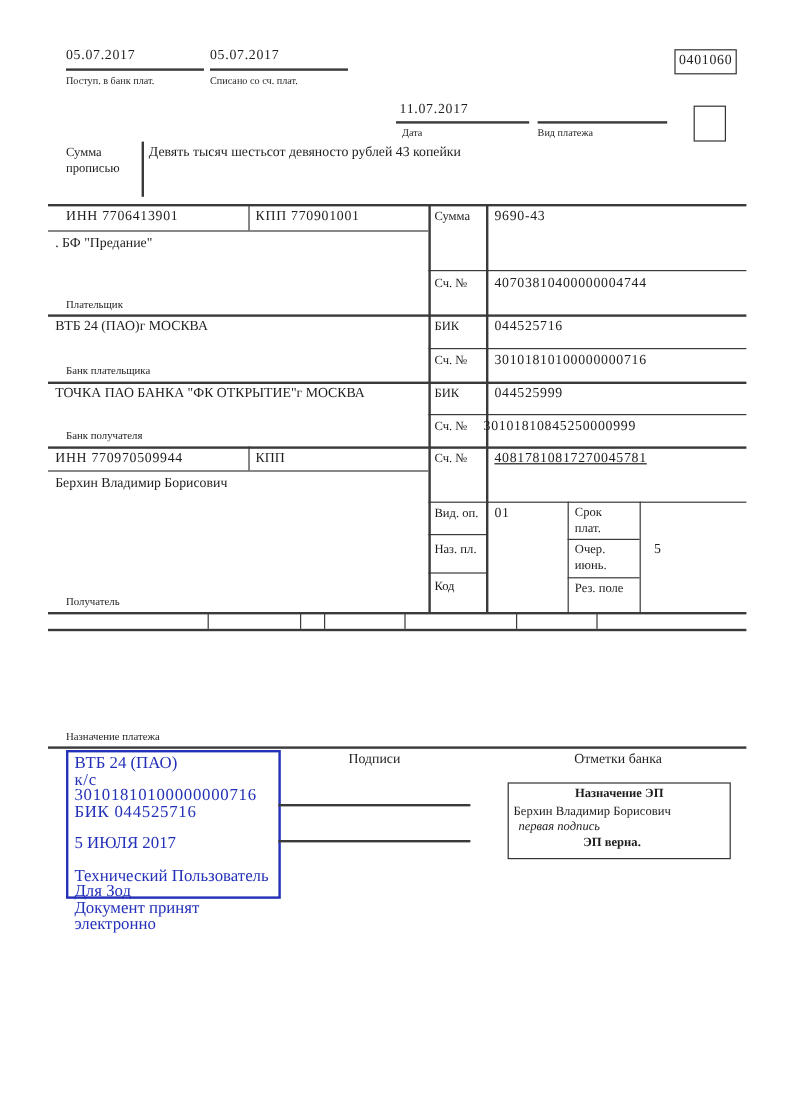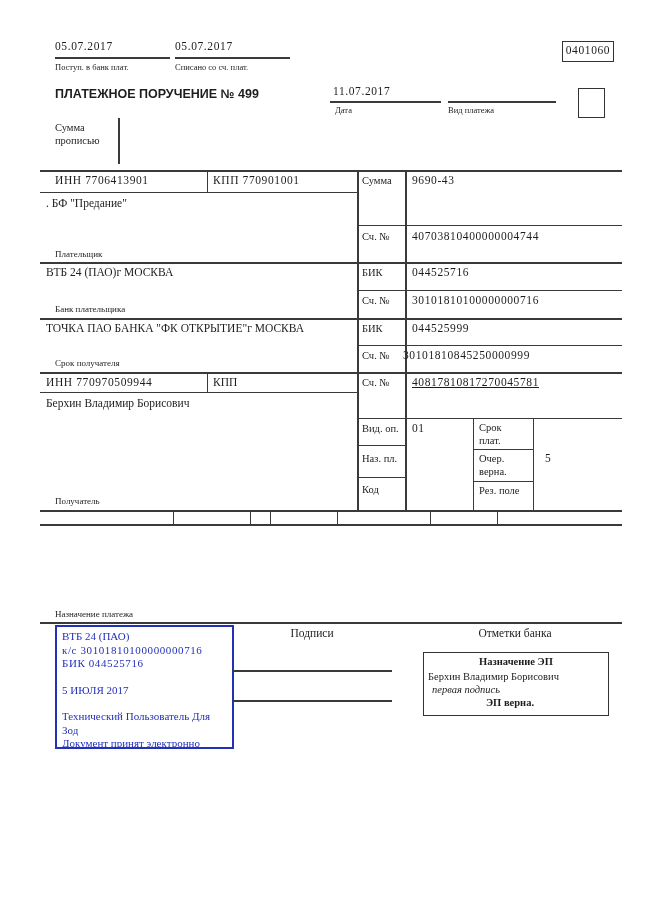--- a/index.html
+++ b/index.html
@@ -8,54 +8,54 @@
   .abs{position:absolute;}
   .ln{position:absolute;background:#3a3a3a;}
   .t11{font-size:11.5px;line-height:13px;}
   .t10{font-size:10.5px;line-height:13px;}
   .t9{font-size:9px;line-height:10px;}
   .t8{font-size:8.5px;line-height:10px;}
   .title{font-family:"Liberation Sans", sans-serif;font-weight:bold;font-size:12.5px;}
   .num{letter-spacing:.6px;}
   .codebox{border:1.5px solid #333;text-align:center;}
   .blue{color:#2330b8;}
-  .bluebox{border:2px solid #2330b8;padding:3px 5px;font-size:11px;line-height:13.5px;}
+  .bluebox{border:2px solid #2330b8;padding:3px 5px;font-size:14px;line-height:13.5px;}
   .stampbox{border:1.5px solid #333;padding:2px 4px;}
   .it{font-style:italic;}
   .b{font-weight:bold;}
   .ctr{text-align:center;}
 </style>
 </head>
 <body>
 
 <div id="page">
 
   <div class="abs t11 num" style="left:55px;top:40px;">05.07.2017</div>
   <div class="ln" style="left:55px;top:57px;width:115px;height:2px;"></div>
   <div class="abs t8" style="left:55px;top:62px;">Поступ. в банк плат.</div>
 
   <div class="abs t11 num" style="left:175px;top:40px;">05.07.2017</div>
   <div class="ln" style="left:175px;top:57px;width:115px;height:2px;"></div>
   <div class="abs t8" style="left:175px;top:62px;">Списано со сч. плат.</div>
 
   <div class="abs codebox t11 num" style="left:562px;top:41px;width:50px;height:17px;padding-top:2px;">0401060</div>
 
-  <div class="abs title" style="left:55px;top:87px;">ПЛАТЕЖНОЕ ПОРУЧЕНИЕ № 499</div>
 
   <div class="abs t11 num" style="left:333px;top:85px;">11.07.2017</div>
   <div class="ln" style="left:330px;top:101px;width:111px;height:1.5px;"></div>
   <div class="abs t8" style="left:335px;top:105px;">Дата</div>
 
   <div class="ln" style="left:448px;top:101px;width:108px;height:1.5px;"></div>
   <div class="abs t8" style="left:448px;top:105px;">Вид платежа</div>
 
   <div class="abs" style="left:578px;top:88px;width:25px;height:28px;border:1.5px solid #333;"></div>
 
   <div class="abs t10" style="left:55px;top:121px;width:60px;">Сумма прописью</div>
   <div class="ln" style="left:118px;top:118px;width:1.5px;height:46px;"></div>
+  <div class="abs t11" style="left:124px;top:121px;width:480px;">Девять тысяч шестьсот девяносто рублей 43 копейки</div>
 
   <div class="ln" style="left:40px;top:170px;width:582px;height:2px;"></div>
   <div class="ln" style="left:40px;top:192px;width:317px;height:1px;"></div>
   <div class="ln" style="left:357px;top:225px;width:265px;height:1px;"></div>
   <div class="ln" style="left:40px;top:262px;width:582px;height:1.5px;"></div>
   <div class="ln" style="left:357px;top:290px;width:265px;height:1px;"></div>
   <div class="ln" style="left:40px;top:318px;width:582px;height:1.5px;"></div>
   <div class="ln" style="left:357px;top:345px;width:265px;height:1px;"></div>
   <div class="ln" style="left:40px;top:372px;width:582px;height:1.5px;"></div>
   <div class="ln" style="left:40px;top:392px;width:317px;height:1px;"></div>
@@ -75,21 +75,21 @@
 
   <div class="abs t11 num" style="left:55px;top:174px;">ИНН 7706413901</div>
   <div class="abs t11 num" style="left:213px;top:174px;">КПП 770901001</div>
   <div class="abs t11" style="left:46px;top:197px;">. БФ "Предание"</div>
   <div class="abs t9" style="left:55px;top:249px;">Плательщик</div>
 
   <div class="abs t11" style="left:46px;top:266px;">ВТБ 24 (ПАО)г МОСКВА</div>
   <div class="abs t9" style="left:55px;top:304px;">Банк плательщика</div>
 
   <div class="abs t11" style="left:46px;top:322px;">ТОЧКА ПАО БАНКА "ФК ОТКРЫТИЕ"г МОСКВА</div>
-  <div class="abs t9" style="left:55px;top:358px;">Срок получателя</div>
+  <div class="abs t9" style="left:55px;top:358px;">Банк получателя</div>
 
   <div class="abs t11 num" style="left:46px;top:376px;">ИНН 770970509944</div>
   <div class="abs t11" style="left:213px;top:376px;">КПП</div>
   <div class="abs t11" style="left:46px;top:397px;">Берхин Владимир Борисович</div>
   <div class="abs t9" style="left:55px;top:496px;">Получатель</div>
 
   <div class="abs t10" style="left:362px;top:174px;">Сумма</div>
   <div class="abs t11 num" style="left:412px;top:174px;">9690-43</div>
 
   <div class="abs t10" style="left:362px;top:230px;">Сч. №</div>
@@ -107,21 +107,21 @@
 
   <div class="abs t10" style="left:362px;top:376px;">Сч. №</div>
   <div class="abs t11 num" style="left:412px;top:376px;text-decoration:underline;">40817810817270045781</div>
 
   <div class="abs t10" style="left:362px;top:422px;">Вид. оп.</div>
   <div class="abs t11 num" style="left:412px;top:422px;">01</div>
   <div class="abs t10" style="left:362px;top:452px;">Наз. пл.</div>
   <div class="abs t10" style="left:362px;top:483px;">Код</div>
 
   <div class="abs t10" style="left:479px;top:421px;width:46px;">Срок плат.</div>
-  <div class="abs t10" style="left:479px;top:452px;width:46px;">Очер. верна.</div>
+  <div class="abs t10" style="left:479px;top:452px;width:46px;">Очер. июнь.</div>
   <div class="abs t10" style="left:479px;top:484px;width:50px;">Рез. поле</div>
   <div class="abs t11" style="left:545px;top:452px;">5</div>
 
   <div class="ln" style="left:173px;top:511px;width:1px;height:13px;"></div>
   <div class="ln" style="left:250px;top:511px;width:1px;height:13px;"></div>
   <div class="ln" style="left:270px;top:511px;width:1px;height:13px;"></div>
   <div class="ln" style="left:337px;top:511px;width:1px;height:13px;"></div>
   <div class="ln" style="left:430px;top:511px;width:1px;height:13px;"></div>
   <div class="ln" style="left:497px;top:511px;width:1px;height:13px;"></div>
   <div class="ln" style="left:40px;top:524px;width:582px;height:2px;"></div>

